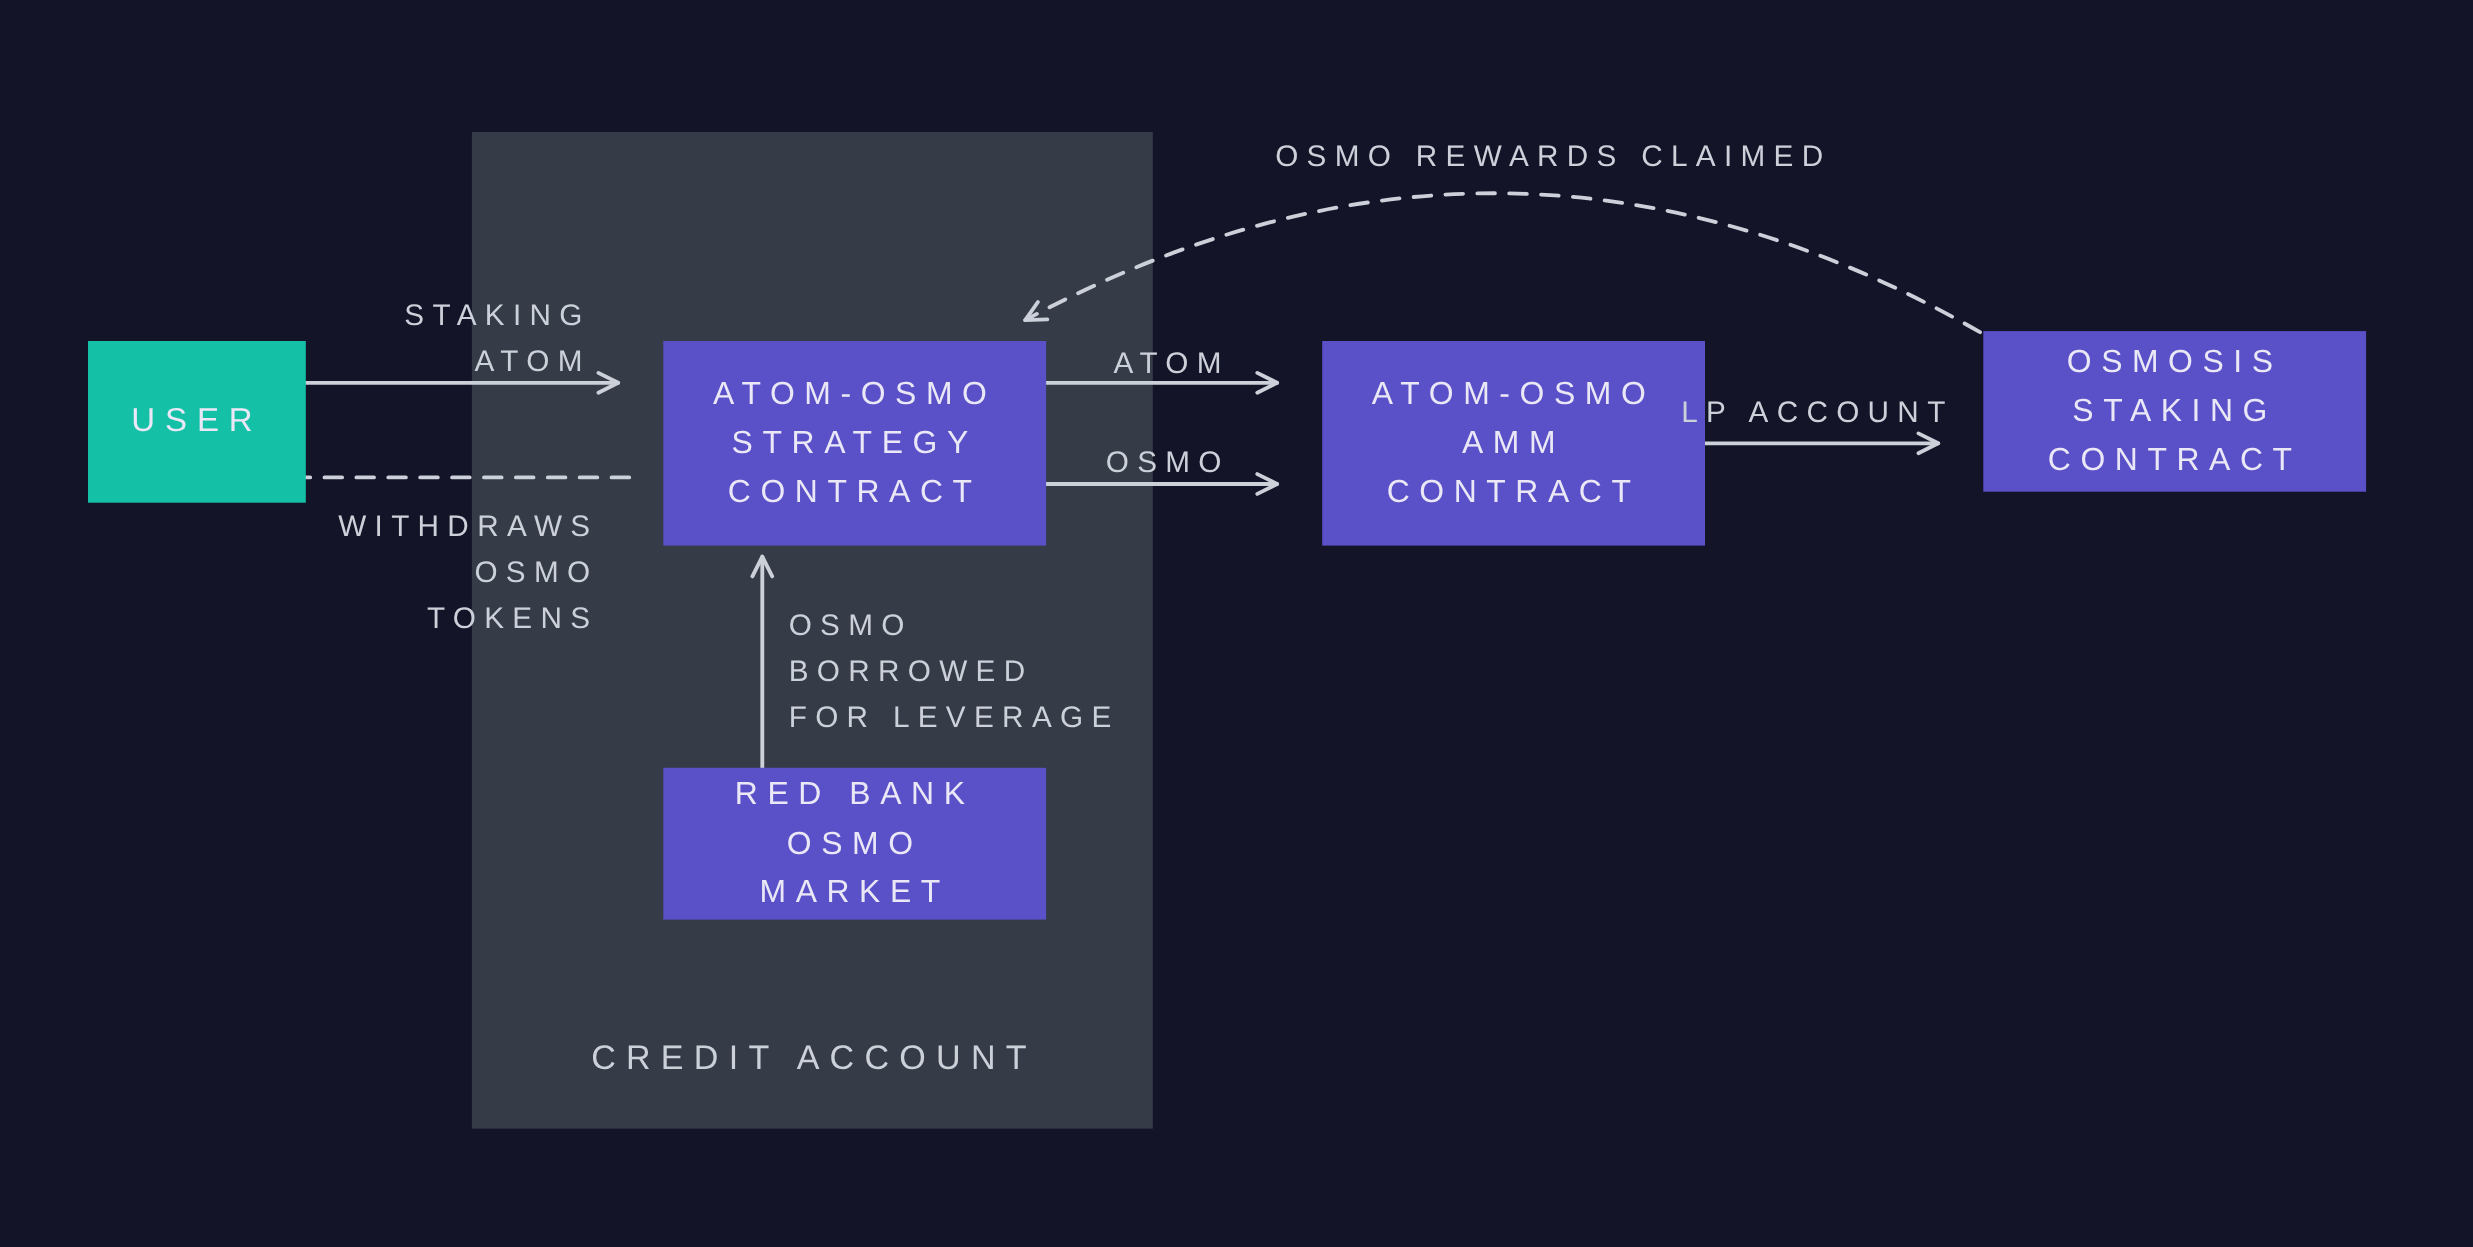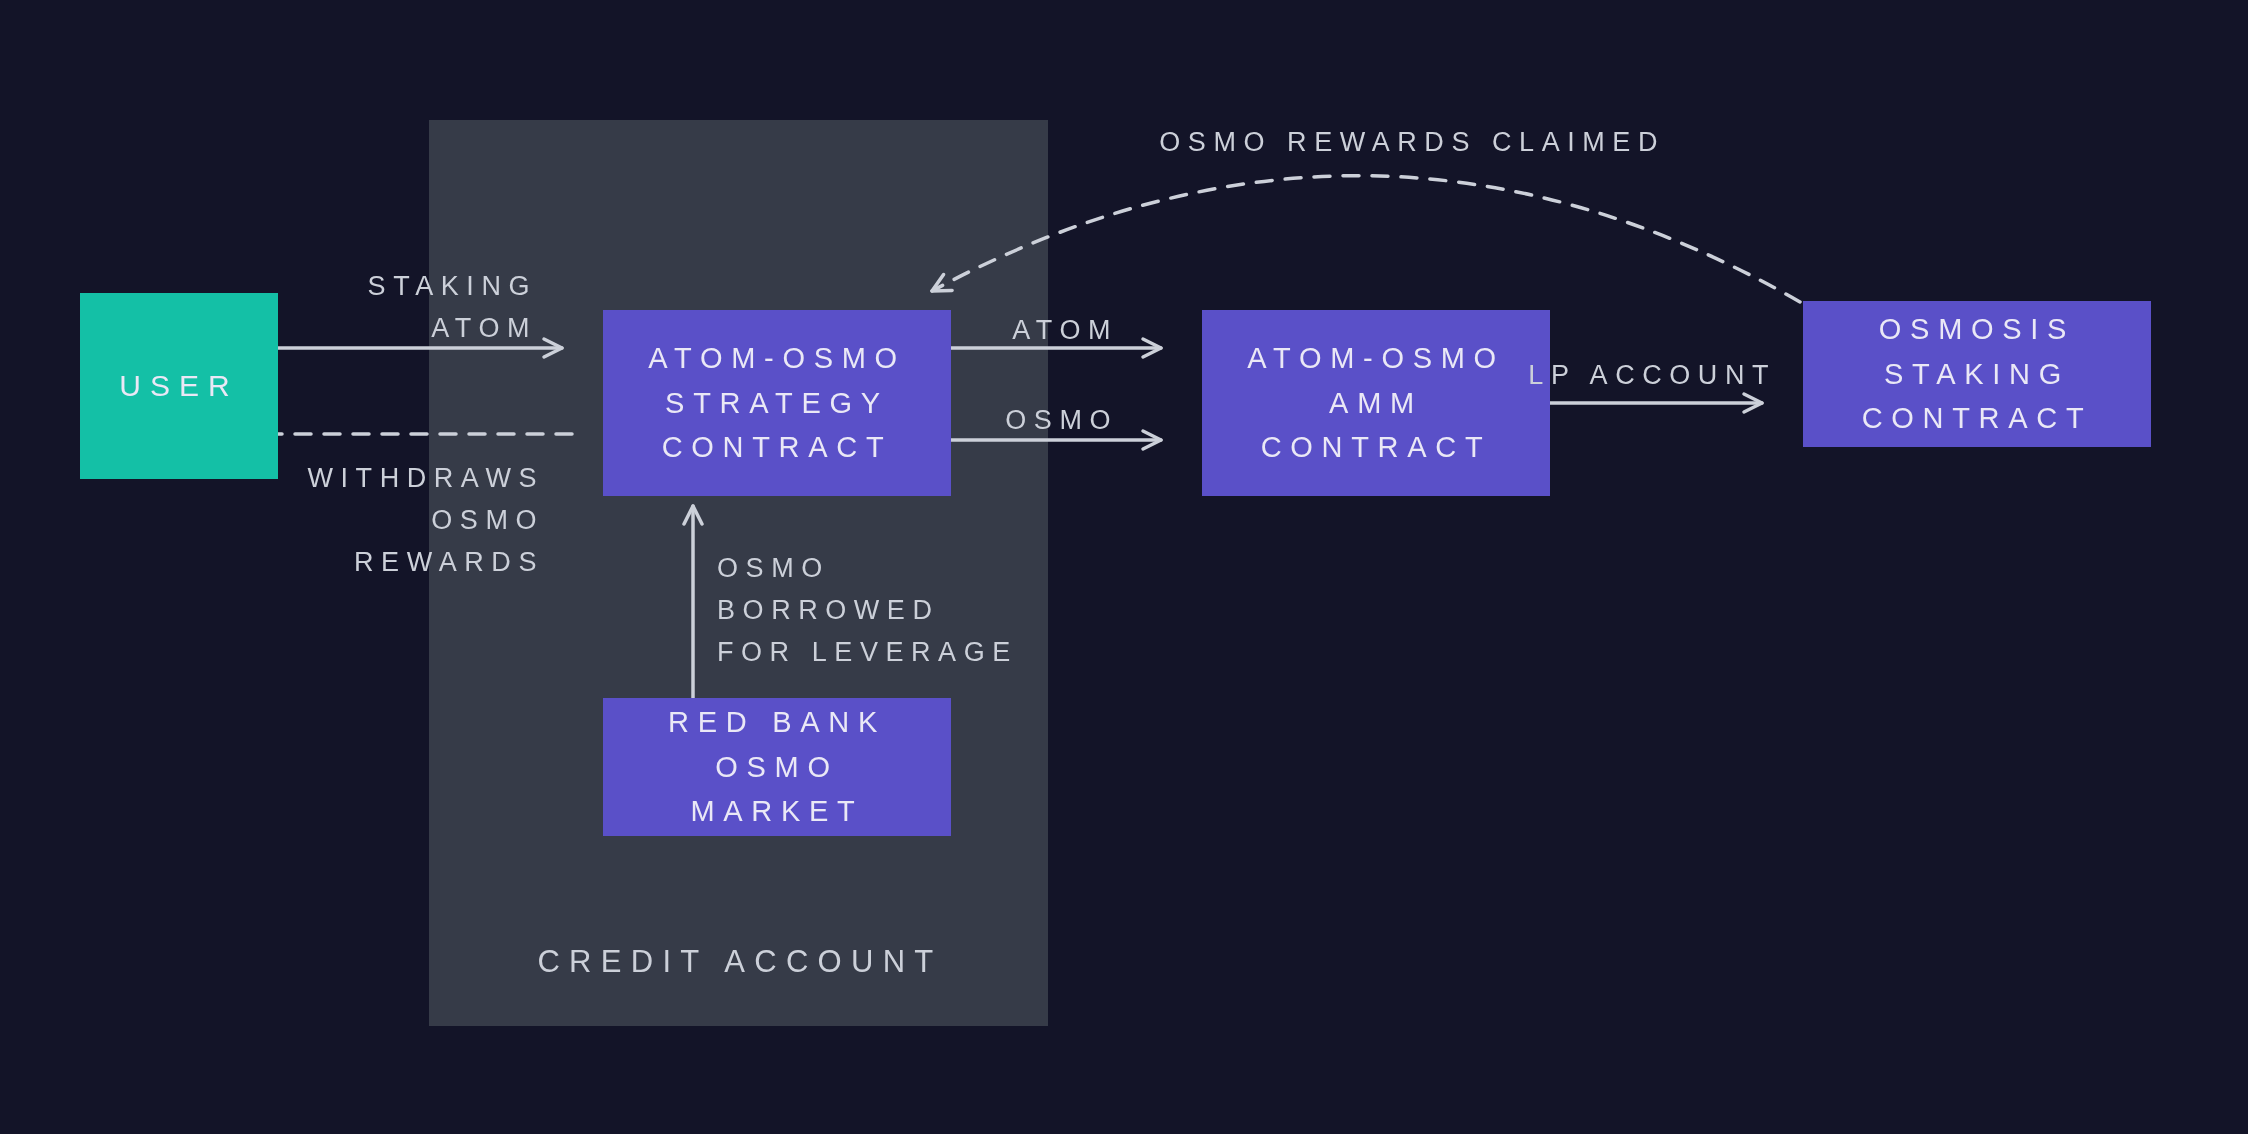--- a/index.html
+++ b/index.html
@@ -54,21 +54,21 @@
   </defs>
   <path class="arrow" d="M247,348 H562" marker-end="url(#ah)"></path>
   <path class="arrow dashed" d="M572,434 H257" marker-end="url(#ah)"></path>
   <path class="arrow" d="M920,348 H1161" marker-end="url(#ah)"></path>
   <path class="arrow" d="M920,440 H1161" marker-end="url(#ah)"></path>
   <path class="arrow" d="M1519,403 H1762" marker-end="url(#ah)"></path>
   <path class="arrow" d="M693,698 V506" marker-end="url(#ah)"></path>
   <path class="arrow dashed" d="M1800,302 Q1370,55 932,291" marker-end="url(#ah)"></path>
 </svg>
 
-<div class="abs node teal" style="left:49px;top:293px;width:198px;height:186px">
+<div class="abs node teal" style="left:49px;top:310px;width:198px;height:147px">
   <span>USER</span>
 </div>
 
 <div class="abs node purple" style="left:572px;top:310px;width:348px;height:186px">
   <span>ATOM-OSMO
 STRATEGY
 CONTRACT</span>
 </div>
 
 <div class="abs node purple" style="left:1171px;top:310px;width:348px;height:186px">
@@ -87,21 +87,21 @@
   <span>RED BANK
 OSMO
 MARKET</span>
 </div>
 
 <div class="abs edge-label" style="left:287px;top:266px;width:250px">STAKING
 ATOM</div>
 
 <div class="abs edge-label" style="left:280px;top:458px;width:264px">WITHDRAWS
 OSMO
-REWARDS</div>
+TOKENS</div>
 
 <div class="abs edge-label" style="left:978px;top:310px;width:140px">ATOM</div>
 
 <div class="abs edge-label" style="left:978px;top:400px;width:140px">OSMO</div>
 
 <div class="abs edge-label" style="left:1516px;top:355px;width:260px">LP ACCOUNT</div>
 
 <div class="abs edge-label" style="left:1055px;top:122px;width:610px">OSMO REWARDS CLAIMED</div>
 
 <div class="abs edge-label left" style="left:717px;top:548px;width:350px">OSMO

